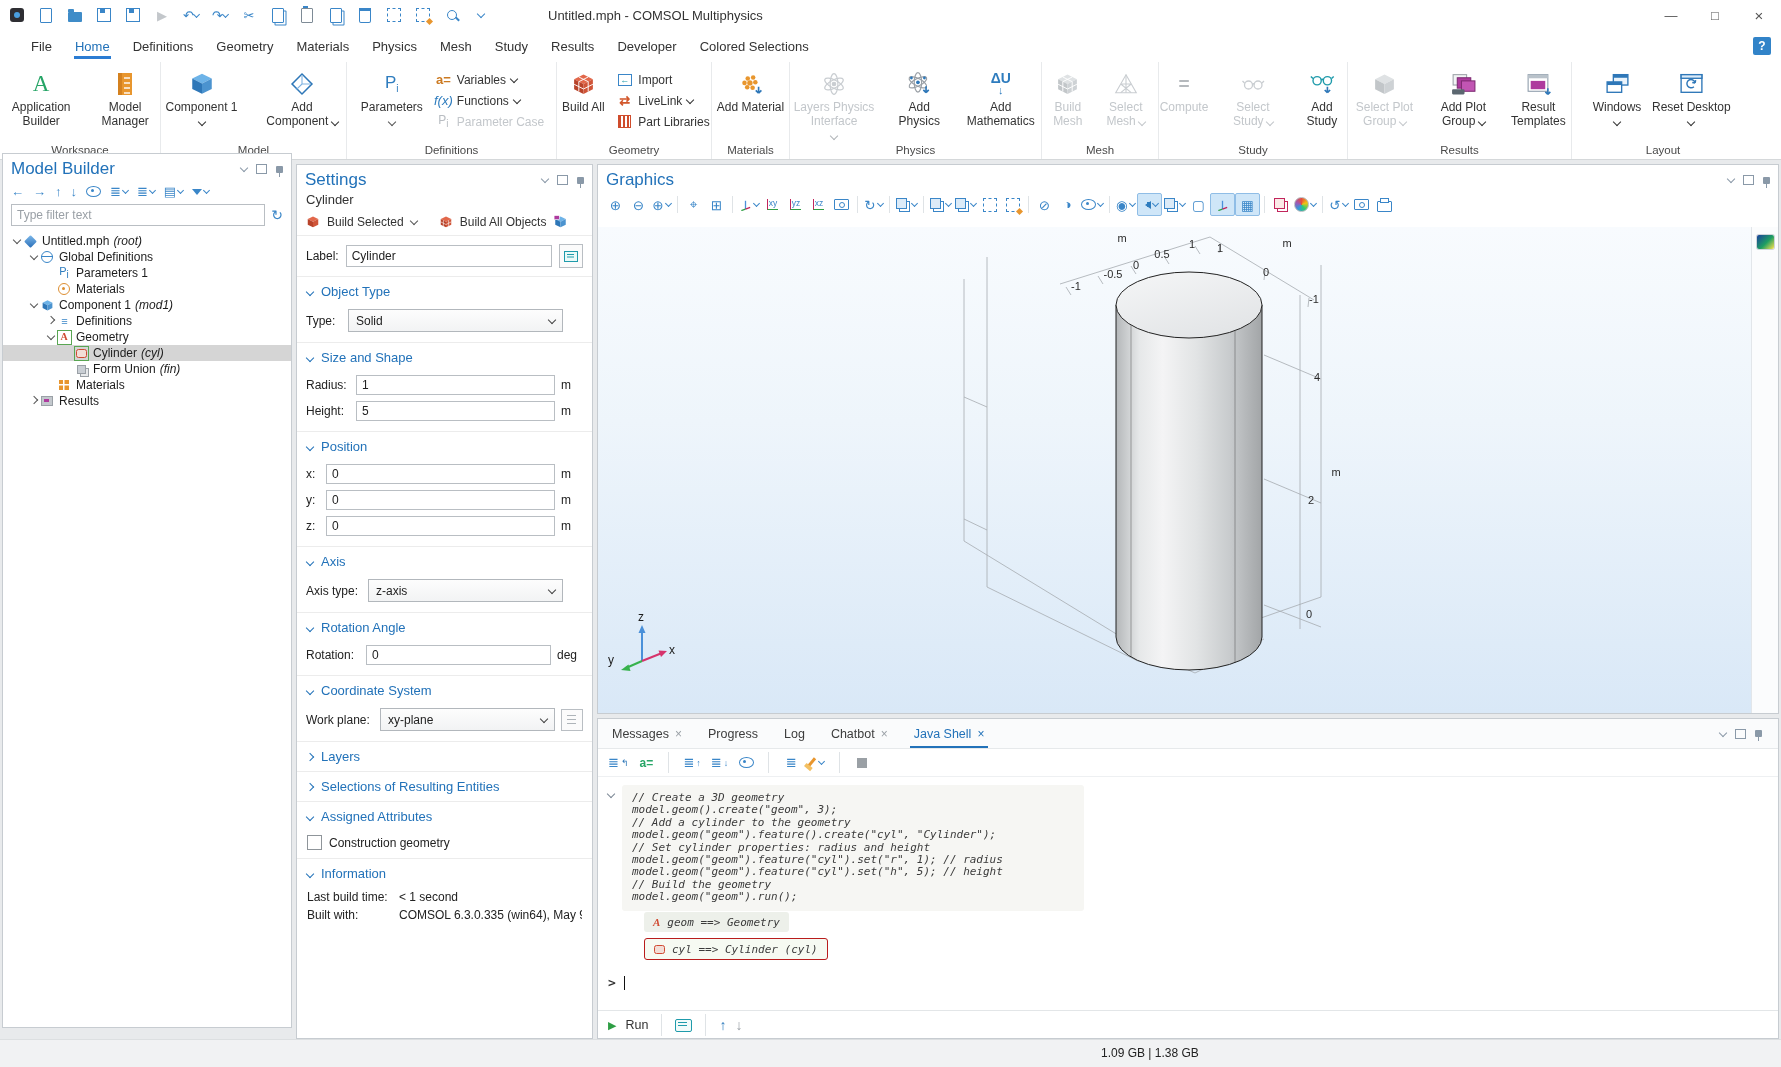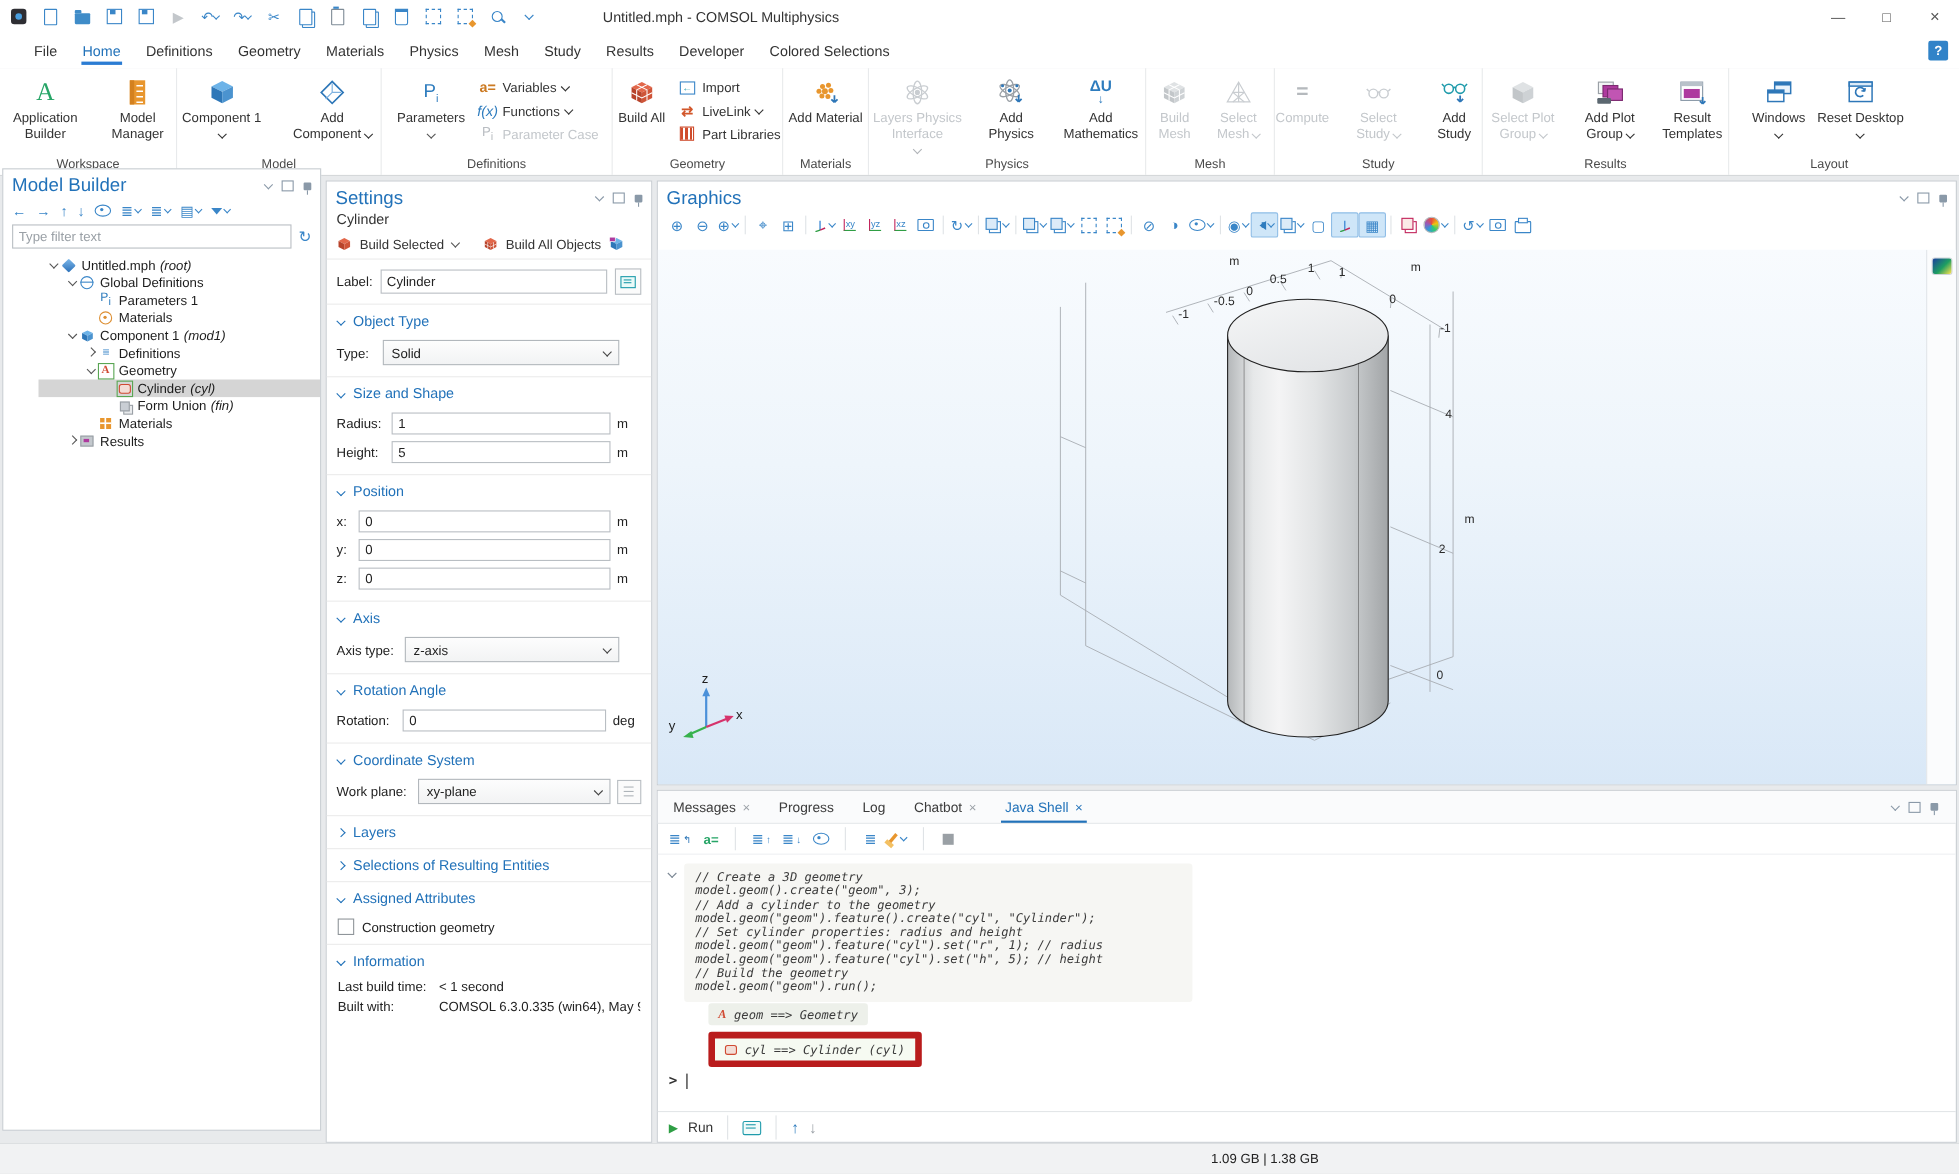--- a/index.html
+++ b/index.html
@@ -78,21 +78,21 @@
   .mb-tools{display:flex;align-items:center;gap:9px;padding:3px 8px;color:#3a86c8;font-size:13px;}
   .mb-tools .ti{display:inline-flex;align-items:center;gap:2px;}
   .s-eye{width:13px;height:9px;border:1.4px solid #3a86c8;border-radius:50%;position:relative;display:inline-block;}
   .s-eye::after{content:'';position:absolute;left:3.5px;top:2px;width:3px;height:3px;border-radius:50%;background:#3a86c8;}
   .s-fun{width:0;height:0;border-left:5px solid transparent;border-right:5px solid transparent;border-top:6px solid #3a86c8;position:relative;display:inline-block;}
   .mb-filter{display:flex;align-items:center;gap:6px;padding:2px 8px 4px 8px;}
   .mb-filter input{flex:1;height:20px;border:1px solid #b9bec3;padding:0 5px;font-size:12px;font-family:inherit;color:#333;}
   .mb-filter input::placeholder{color:#9aa0a6;}
   .mb-refresh{color:#3a86c8;font-size:14px;}
   #tree{padding-top:3px;}
-  .trow{display:flex;align-items:center;height:16px;font-size:12px;color:#1c1c1c;white-space:nowrap;margin-left:32px;}
+  .trow{display:flex;align-items:center;height:16px;font-size:12px;color:#1c1c1c;white-space:nowrap;}
   .trow.sel{background:#d5d5d5;}
   .trow .tx{width:11px;display:inline-flex;justify-content:center;color:#555;}
   .trow .ic{width:16px;display:inline-flex;justify-content:center;align-items:center;margin-right:4px;}
   .trow .ts{font-style:italic;margin-left:4px;}
   .lvl0{padding-left:8px;}.lvl1{padding-left:25px;}.lvl2{padding-left:42px;}.lvl3{padding-left:59px;}
   .i-root{width:9px;height:9px;background:linear-gradient(135deg,#7db8ea,#2a6fb8);transform:rotate(45deg);border-radius:1px;}
   .i-globe{width:10px;height:10px;border:1.4px solid #3a86c8;border-radius:50%;position:relative;}
   .i-globe::after{content:'';position:absolute;left:-1px;right:-1px;top:3.5px;height:1.3px;background:#3a86c8;}
   .i-circ-o{width:10px;height:10px;border:1.5px solid #dd8f33;border-radius:50%;position:relative;}
   .i-circ-o::after{content:'';position:absolute;left:2.5px;top:2.5px;width:3px;height:3px;border-radius:50%;background:#dd8f33;}
@@ -166,21 +166,21 @@
   .dk-tools{display:flex;align-items:center;gap:10px;height:27px;padding:0 10px;color:#3a86c8;border-bottom:1px solid #eef0f2;}
   .di{display:inline-flex;align-items:center;justify-content:center;min-width:16px;height:18px;font-size:13px;gap:2px;}
   .i-aeq{color:#27a567;font-weight:bold;font-size:12px;}
   .i-broom{width:3px;height:11px;background:#e8962e;transform:rotate(40deg);position:relative;display:inline-block;}
   .i-broom::after{content:'';position:absolute;left:-2.5px;top:9px;width:8px;height:4px;background:#f3c063;}
   .i-stop{width:10px;height:10px;background:#9aa0a5;}
   #console{position:relative;height:233px;font-family:"DejaVu Sans Mono",monospace;font-size:11px;color:#3b3b3b;overflow:hidden;font-style:italic;}
   #code-chevron{position:absolute;left:10px;top:16px;color:#7b8794;}
   #codeblock{position:absolute;left:24px;top:8px;width:442px;background:#f6f6f3;border-radius:3px;padding:7px 10px;line-height:12.4px;white-space:pre;}
   .chip{position:absolute;left:46px;display:inline-flex;align-items:center;gap:7px;height:20px;padding:0 9px;border-radius:3px;background:#edf0ea;font-size:11px;}
-  .chip.sel{background:#f6faf2;border:6px solid #b91c1c;}
+  .chip.sel{background:#f6faf2;border:1px solid #b91c1c;}
   #prompt-row{position:absolute;left:10px;top:198px;display:flex;align-items:center;font-weight:bold;font-size:13px;color:#333;}
   #cursor{display:inline-block;width:1.3px;height:14px;background:#111;margin-left:8px;}
   .dk-run{display:flex;align-items:center;gap:9px;height:28px;border-top:1px solid #e3e6e8;padding:0 10px;font-size:12.5px;color:#333;}
   .runplay{color:#2e9e44;font-size:11px;}
   .i-consbox{width:15px;height:11px;border:1.4px solid #1f9bab;border-radius:2px;background:
      linear-gradient(#1f9bab,#1f9bab) 2px 2.5px/9px 1.2px no-repeat,
      linear-gradient(#1f9bab,#1f9bab) 2px 5.5px/9px 1.2px no-repeat,#f2fbfa;}
   .upar{color:#2e7cbe;font-size:14px;} .dnar{color:#9aa0a6;font-size:14px;}
   
   #statusbar{position:absolute;left:0;right:0;bottom:0;height:27px;background:#f1f2f3;border-top:1px solid #dcdfe1;}

